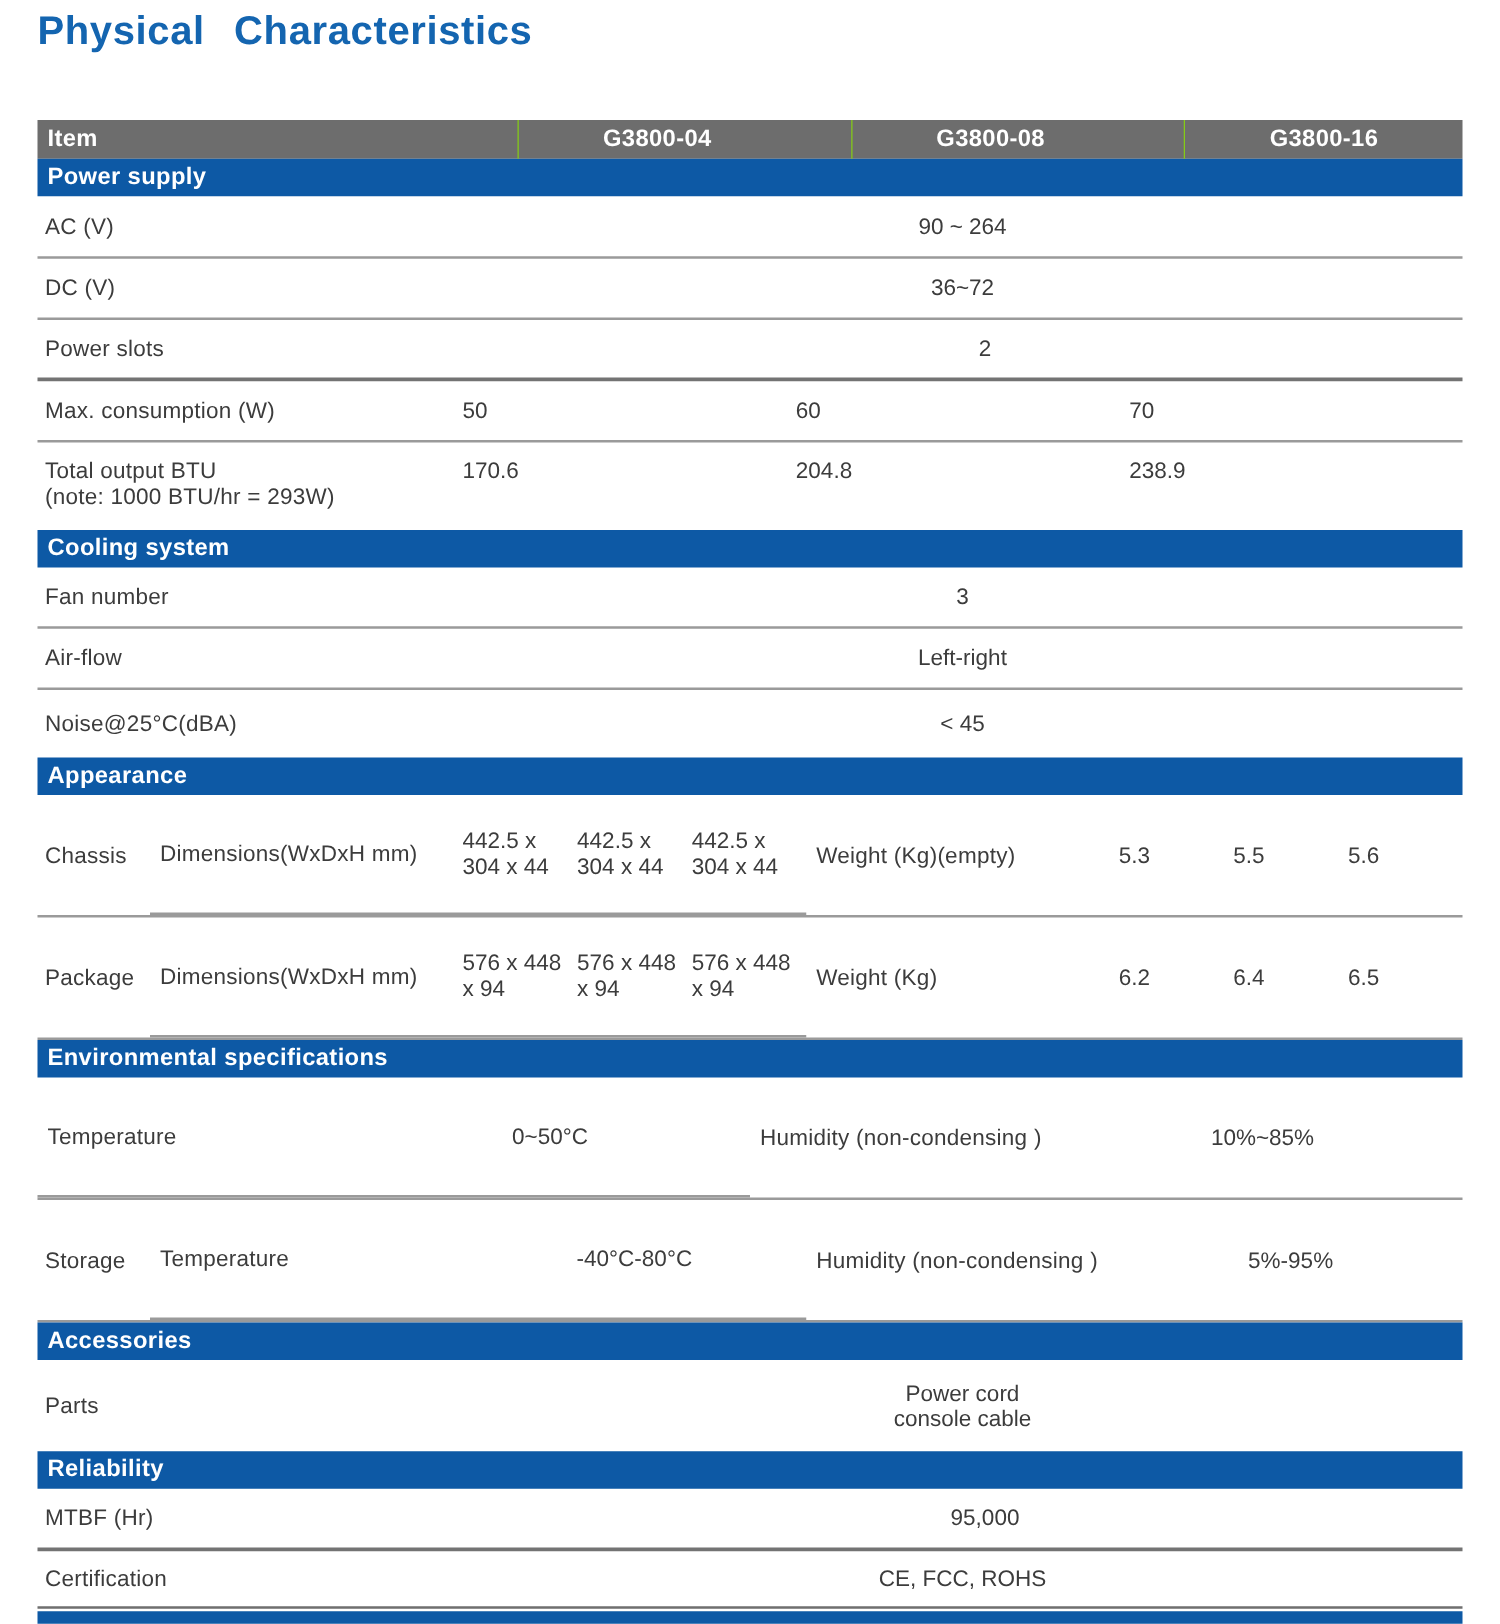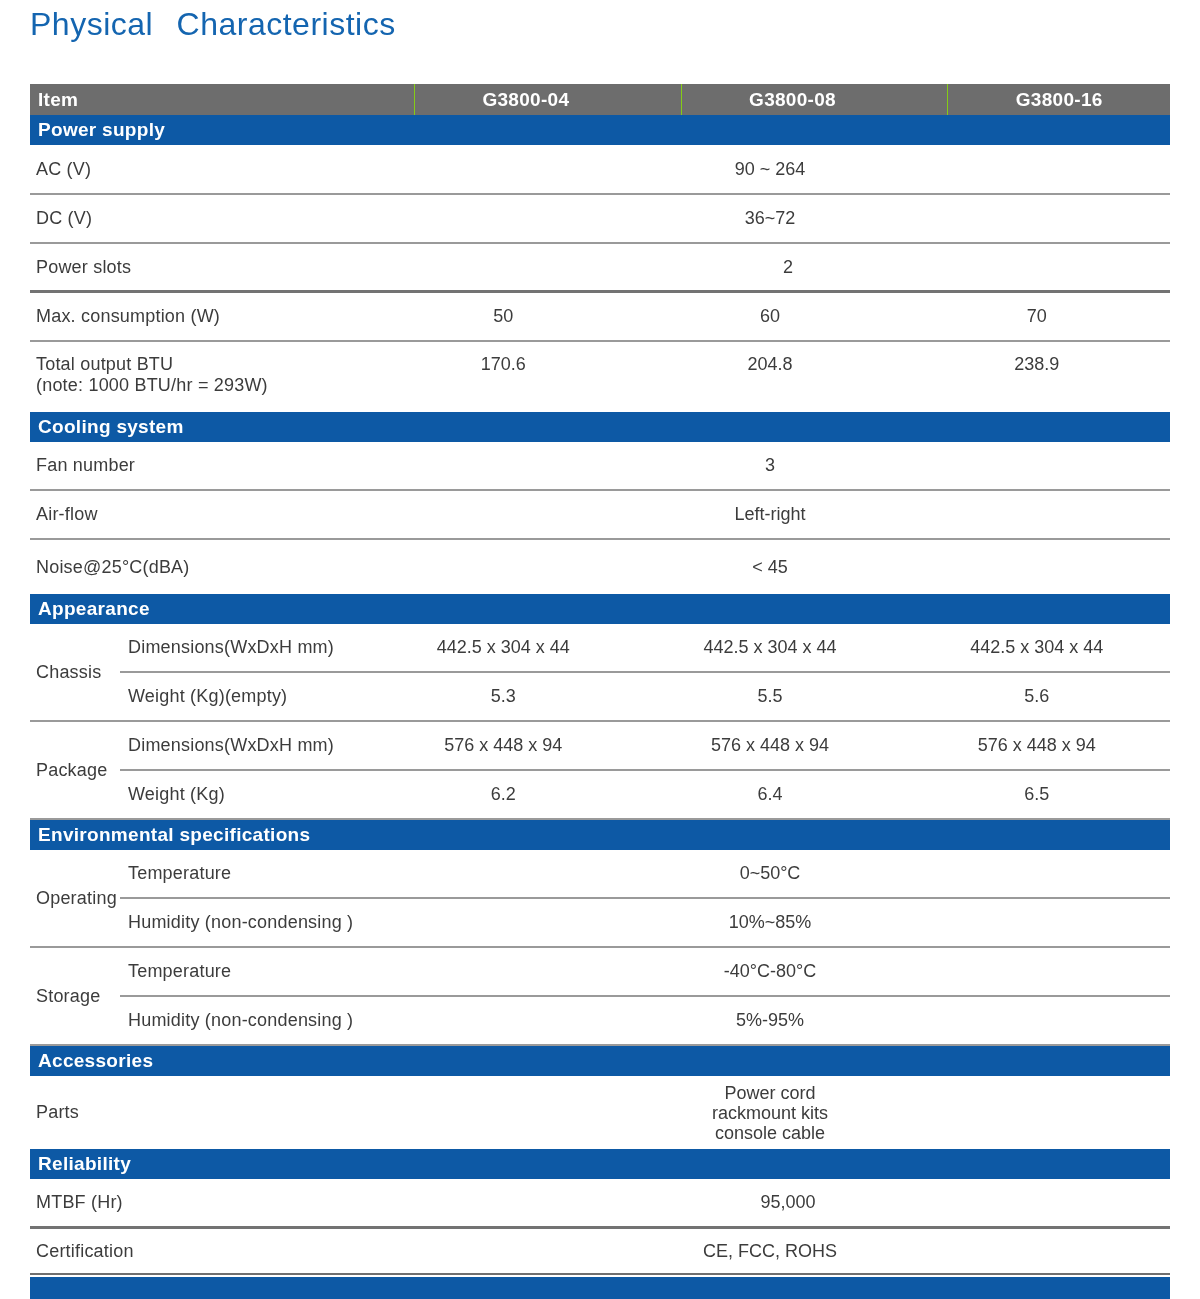--- a/index.html
+++ b/index.html
@@ -6,22 +6,22 @@
   body{
     width:1200px;height:1299px;overflow:hidden;
     font-family:"Liberation Sans","DejaVu Sans",sans-serif;
     color:#3c3c3c;
     -webkit-font-smoothing:antialiased;
   }
   *{box-sizing:border-box;}
   .page{width:1200px;height:1299px;position:relative;}
 
   .title{
-    margin:0;padding:6px 16px 0 30px;height:84px;
-    font-size:32px;font-weight:normal;color:#1465b0;
+    margin:0;padding:6px 16px 0 30px;height:96px;
+    font-size:32px;font-weight:bold;color:#1465b0;
     letter-spacing:.5px;word-spacing:14px;
   }
 
   .table{width:1140px;margin:0 30px;}
 
   
   .thead{display:flex;height:31px;background:#6d6d6d;color:#fff;
          font-size:19px;font-weight:bold;letter-spacing:.3px;}
   .th{display:flex;align-items:center;}
   .th-item{width:340px;padding-left:8px;}
@@ -30,37 +30,37 @@
   
   .sbar{display:flex;align-items:center;height:30px;background:#0d59a5;
         color:#fff;font-size:19px;font-weight:bold;letter-spacing:.3px;
         padding-left:8px;}
 
   
   .row{display:flex;align-items:center;height:49px;font-size:18px;
        border-bottom:2px solid #9a9a9a;}
   .cl{width:340px;padding-left:6px;letter-spacing:.2px;}
   .cspan{flex:1;text-align:center;}
-  .cv{flex:1;text-align:center;}
+  .cv{flex:1;text-align:left;}
 
   .h50{height:50px;}
   .h51{height:54px;}
   .h46{height:46px;}
   .noline{border-bottom:none;}
   .thickline{border-bottom:3px solid #737373;gap:36px;}
   .darkline{border-bottom:2px solid #6f6f6f;}
 
   
   .row-btu{height:70px;align-items:flex-start;padding-top:12px;}
   .btu-l2{font-size:18px;letter-spacing:.2px;}
 
   
   .grow{display:flex;font-size:18px;border-bottom:2px solid #9a9a9a;height:98px;}
   .gl{width:90px;display:flex;align-items:center;padding-left:6px;letter-spacing:.2px;}
-  .gb{flex:1;display:flex;flex-direction:column;}
+  .gb{flex:1;display:flex;flex-direction:row;}
   .gsub{display:flex;align-items:center;flex:1;}
   .gsub-line{border-bottom:2px solid #9a9a9a;}
   .sl{width:250px;padding-left:8px;letter-spacing:.2px;}
 
   
   .row-parts{height:73px;border-bottom:none;}
   .parts-val{flex:1;text-align:center;line-height:20px;}
 
   
   .footer-bar{width:1140px;height:27px;margin:2px 30px 0 30px;background:#0d59a5;}
@@ -166,21 +166,20 @@
           <div class="cv">6.2</div>
           <div class="cv">6.4</div>
           <div class="cv">6.5</div>
         </div>
       </div>
     </div>
 
     <div class="sbar">Environmental specifications</div>
 
     <div class="grow">
-      <div class="gl">Operating</div>
       <div class="gb">
         <div class="gsub gsub-line">
           <div class="sl">Temperature</div>
           <div class="cspan">0~50°C</div>
         </div>
         <div class="gsub">
           <div class="sl">Humidity (non-condensing )</div>
           <div class="cspan">10%~85%</div>
         </div>
       </div>
@@ -199,21 +198,20 @@
         </div>
       </div>
     </div>
 
     <div class="sbar">Accessories</div>
 
     <div class="row row-parts">
       <div class="cl">Parts</div>
       <div class="parts-val">
         <div>Power cord</div>
-        <div>rackmount kits</div>
         <div>console cable</div>
       </div>
     </div>
 
     <div class="sbar">Reliability</div>
 
     <div class="row h50 thickline">
       <div class="cl">MTBF (Hr)</div>
       <div class="cspan">95,000</div>
     </div>

